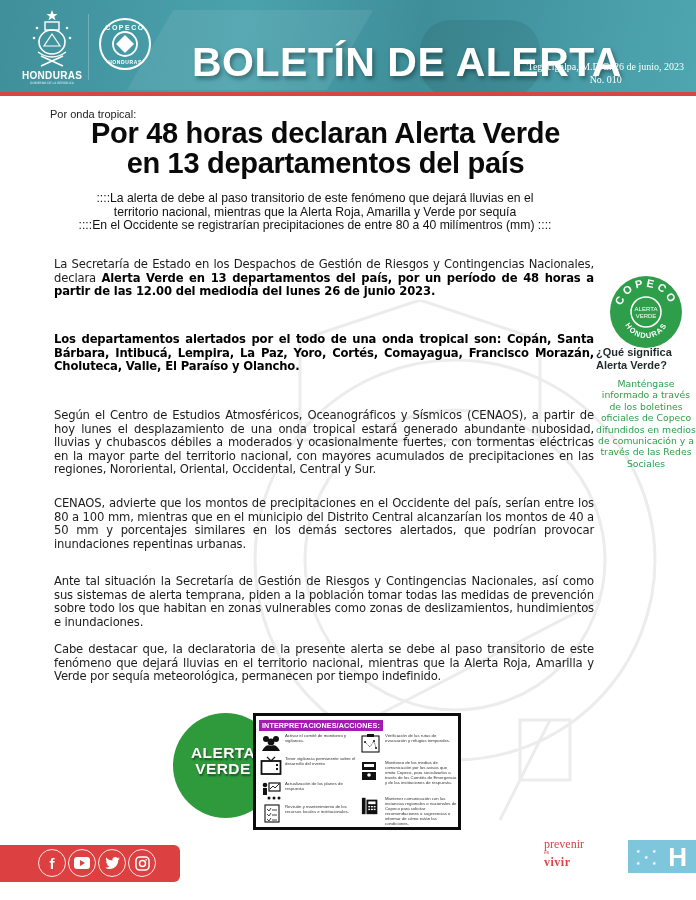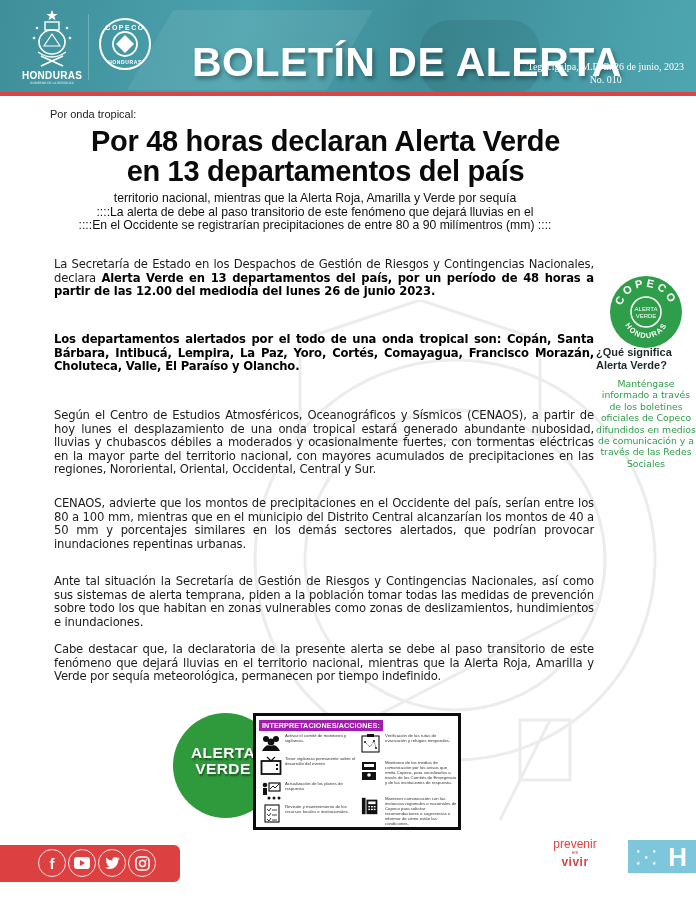--- a/index.html
+++ b/index.html
@@ -26,21 +26,21 @@
     font-weight: 900; font-size: 41px; color: #ffffff; letter-spacing: 0.5px;
     text-shadow: 2px 3px 4px rgba(0,0,0,0.35); white-space: nowrap; margin-top: 32px;
   }
   .hdate { position: absolute; right: 12px; top: 60px; text-align: center; font-family: Liberation Serif, serif; font-size: 10px; color: #fff; line-height: 13px; }
 
   
   .watermark { position: absolute; left: 220px; top: 300px; width: 470px; height: 560px; opacity: 1; pointer-events: none; }
 
   
   .kicker { position: absolute; left: 50px; top: 108px; font-family: "Liberation Sans", sans-serif; font-size: 11px; color: #222; }
-  .headline { position: absolute; left: 0; top: 126px; width: 628px; text-align: center; font-family: "Liberation Sans", sans-serif; font-weight: 900; font-size: 29px; line-height: 30px; color: #0a0a0a; letter-spacing: -0.3px; padding-left: 23px; }
+  .headline { position: absolute; left: 0; top: 118px; width: 628px; text-align: center; font-family: "Liberation Sans", sans-serif; font-weight: 900; font-size: 29px; line-height: 30px; color: #0a0a0a; letter-spacing: -0.3px; padding-left: 23px; }
   .sub { position: absolute; left: 40px; top: 192px; width: 550px; text-align: center; font-family: "Liberation Sans", sans-serif; font-size: 12.2px; line-height: 13.5px; color: #111; }
   .para { position: absolute; left: 54px; width: 540px; font-family: "DejaVu Sans", sans-serif; font-size: 11.6px; line-height: 13.6px; text-align: justify; color: #1b1b1b; letter-spacing: -0.15px; }
   .para b { font-weight: bold; color: #000; }
   .p1 { top: 258px; }
   .p2 { top: 333px; font-weight: bold; color: #000; }
   .p3 { top: 394px; margin-top: 15px; }
   .p4 { top: 497px; }
   .p5 { top: 575px; }
   .p6 { top: 643px; }
 
@@ -54,21 +54,21 @@
   .alert-text { position: absolute; left: 173px; top: 745px; width: 100px; text-align: center; font-family: "Liberation Sans", sans-serif; font-weight: 900; font-size: 15.5px; line-height: 16px; color: #fff; text-shadow: 1px 2px 2px rgba(0,0,0,0.45); letter-spacing: 0.4px; }
   .actions-box { position: absolute; left: 253px; top: 713px; width: 208px; height: 117px; background: #fff; border: 3px solid #0c0c0c; }
   .actions-head { position: absolute; left: 3px; top: 4px; background: #a21caf; color: #fff; font-family: "Liberation Sans", sans-serif; font-weight: bold; font-size: 7.2px; padding: 1px 3px; letter-spacing: 0.1px; }
   .act { position: absolute; display: flex; align-items: flex-start; }
   .act .ico { width: 22px; height: 20px; flex: 0 0 22px; }
   .act .t { font-family: "Liberation Sans", sans-serif; font-size: 4.3px; line-height: 5px; color: #333; margin-left: 3px; }
 
   
   .social-bar { position: absolute; left: 0; top: 845px; width: 180px; height: 37px; background: #dd4040; border-radius: 0 6px 6px 0; }
   .soc { position: absolute; top: 849px; width: 28px; height: 28px; border: 1.6px solid #fbe8e8; border-radius: 50%; display: flex; align-items: center; justify-content: center; color: #fff; font-family: "Liberation Sans", sans-serif; font-weight: bold; font-size: 15px; }
-  .prevenir { position: absolute; left: 544px; top: 839px; width: 62px; text-align: center; color: #d84545; font-family: Liberation Sans, sans-serif; }
+  .prevenir { position: absolute; left: 544px; top: 839px; width: 62px; color: #d84545; font-family: Liberation Serif, serif; }
   .prevenir .a { font-size: 12px; line-height: 11px; }
   .prevenir .b { font-size: 6px; line-height: 5px; }
   .prevenir .c { font-size: 12px; font-weight: 900; line-height: 15px; letter-spacing: 0.5px; }
   .flag { position: absolute; left: 628px; top: 840px; width: 68px; height: 33px; background: #7ec6dc; }
   .flag .h { position: absolute; right: 9px; top: 2px; color: #fff; font-family: "Liberation Sans", sans-serif; font-weight: 900; font-size: 26px; }
   .flag .st { position: absolute; color: #fff; font-size: 5px; }
 </style>
 </head>
 <body>
 
@@ -121,23 +121,23 @@
     <rect x="300" y="420" width="50" height="60"></rect>
   </g>
 </svg>
 
 <div class="kicker">Por onda tropical:</div>
 <div class="headline">
   <div>Por 48 horas declaran Alerta Verde</div>
   <div>en 13 departamentos del país</div>
 </div>
 <div class="sub">
+  <div>::::La alerta de debe al paso transitorio de este fenómeno que dejará lluvias en el</div>
   <div>territorio nacional, mientras que la Alerta Roja, Amarilla y Verde por sequía</div>
-  <div>::::La alerta de debe al paso transitorio de este fenómeno que dejará lluvias en el</div>
-  <div>::::En el Occidente se registrarían precipitaciones de entre 80 a 90 milímentros (mm) ::::</div>
+  <div>::::En el Occidente se registrarían precipitaciones de entre 80 a 40 milímentros (mm) ::::</div>
 </div>
 
 <div class="para p1"><span>La Secretaría de Estado en los Despachos de Gestión de Riesgos y Contingencias Nacionales, declara </span><b>Alerta Verde en 13 departamentos del país, por un período de 48 horas a partir de las 12.00 del mediodía del lunes 26 de junio 2023.</b></div>
 <div class="para p2">Los departamentos alertados por el todo de una onda tropical son: Copán, Santa Bárbara, Intibucá, Lempira, La Paz, Yoro, Cortés, Comayagua, Francisco Morazán, Choluteca, Valle, El Paraíso y Olancho.</div>
 <div class="para p3">Según el Centro de Estudios Atmosféricos, Oceanográficos y Sísmicos (CENAOS), a partir de hoy lunes el desplazamiento de una onda tropical estará generado abundante nubosidad, lluvias y chubascos débiles a moderados y ocasionalmente fuertes, con tormentas eléctricas en la mayor parte del territorio nacional, con mayores acumulados de precipitaciones en las regiones, Nororiental, Oriental, Occidental, Central y Sur.</div>
 <div class="para p4">CENAOS, advierte que  los montos de precipitaciones en el Occidente del país, serían entre los 80 a 100 mm, mientras que en el municipio del Distrito Central alcanzarían los montos de 40 a 50 mm y porcentajes similares en los demás sectores alertados, que podrían provocar inundaciones repentinas urbanas.</div>
 <div class="para p5">Ante tal situación la Secretaría de Gestión de Riesgos y Contingencias Nacionales, así como sus sistemas de alerta temprana, piden a la población tomar todas las medidas de prevención sobre todo los que habitan en zonas vulnerables como zonas de deslizamientos, hundimientos e inundaciones.</div>
 <div class="para p6">Cabe destacar que, la declaratoria de la presente alerta se debe al paso transitorio de este fenómeno que dejará lluvias en el territorio nacional, mientras que la Alerta Roja, Amarilla y Verde por sequía meteorológica, permanecen por tiempo indefinido.</div>
 
 <svg class="side-badge" viewBox="0 0 74 74">

